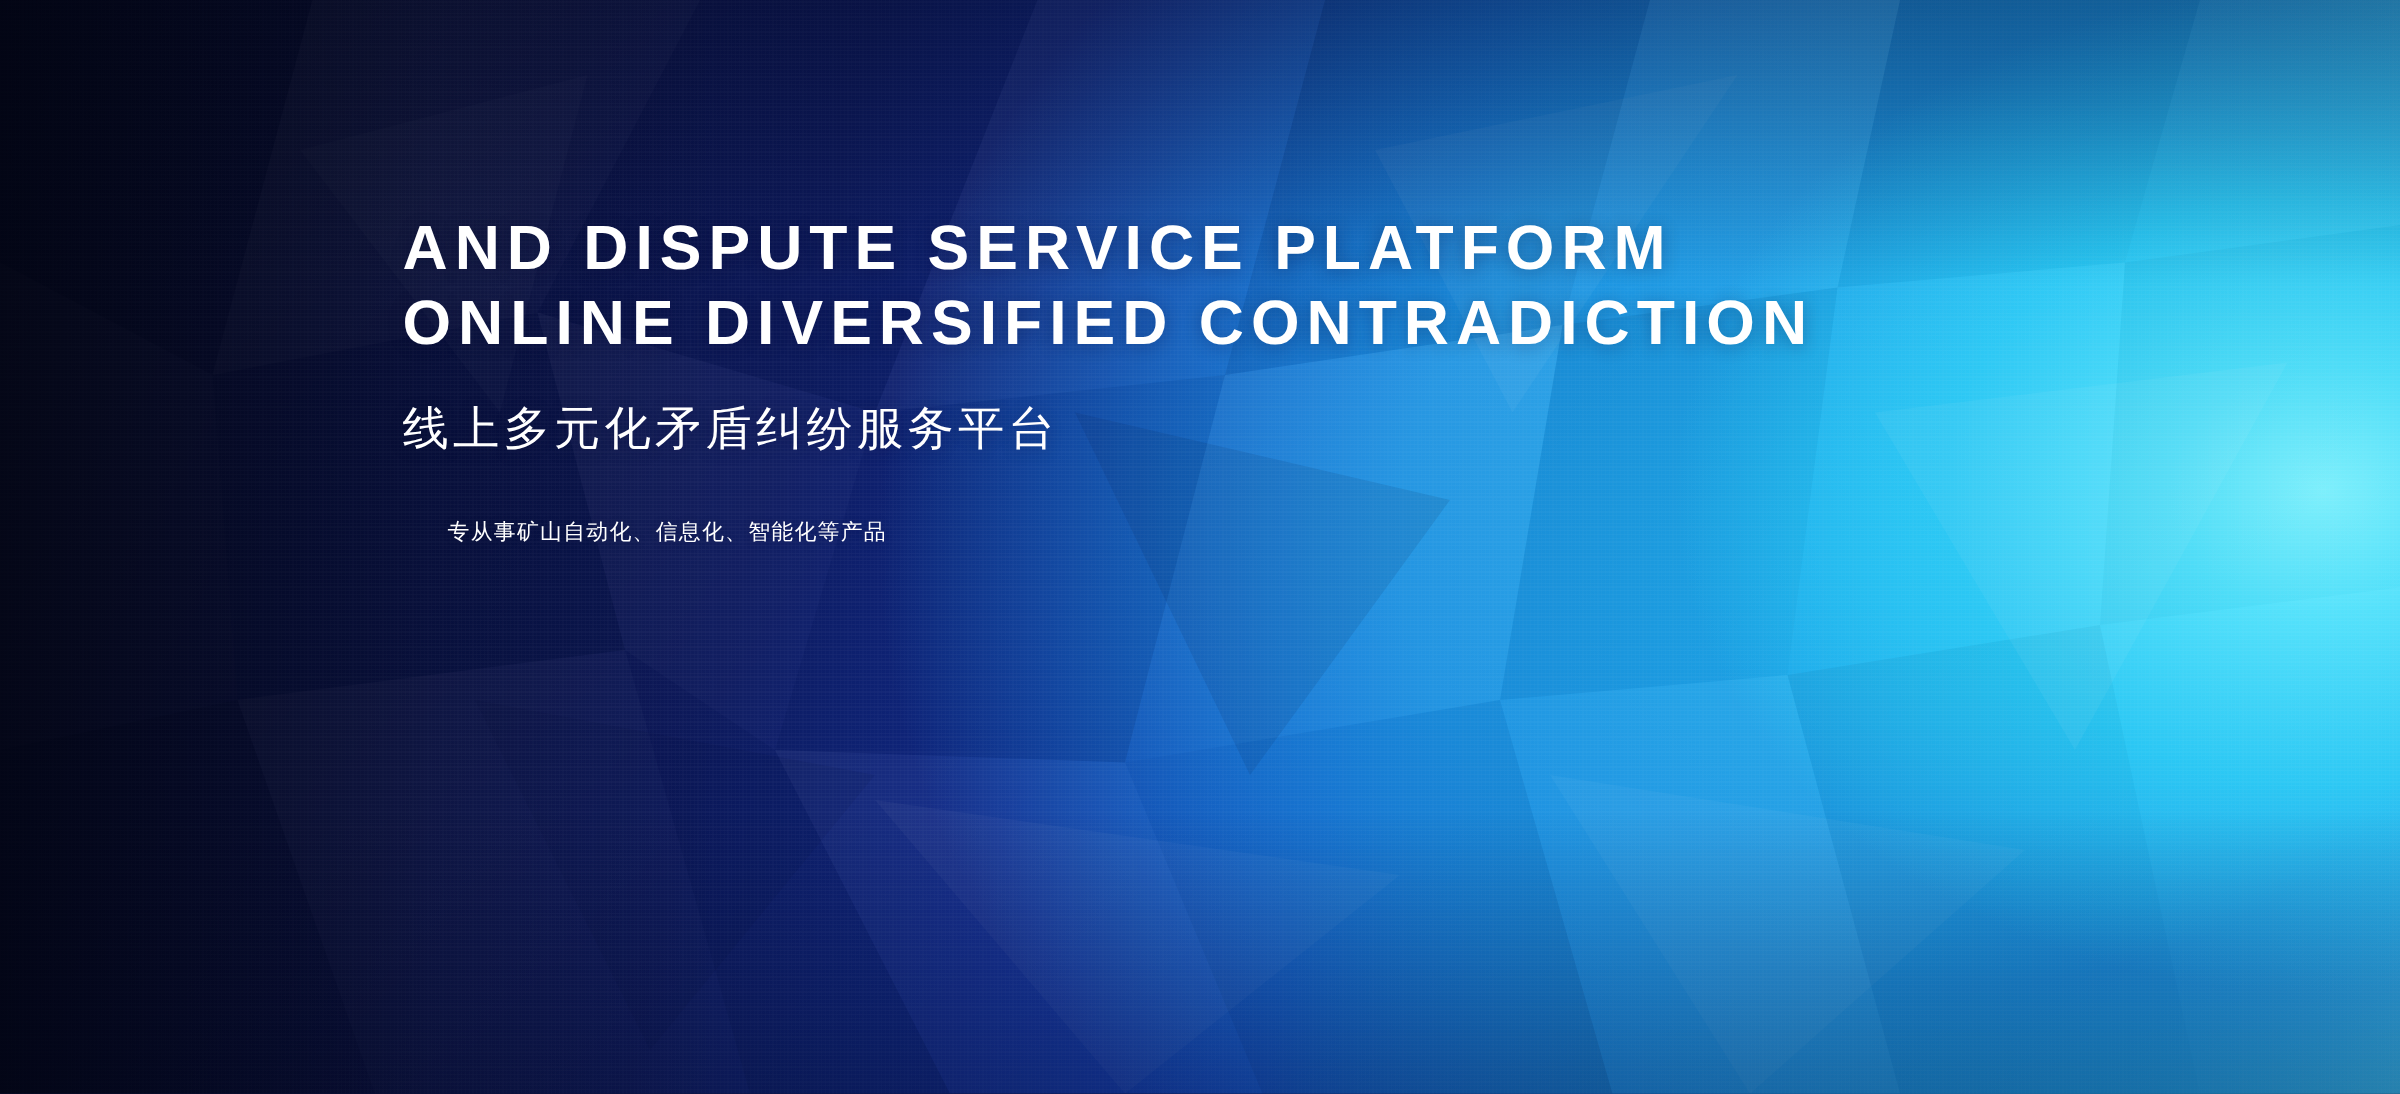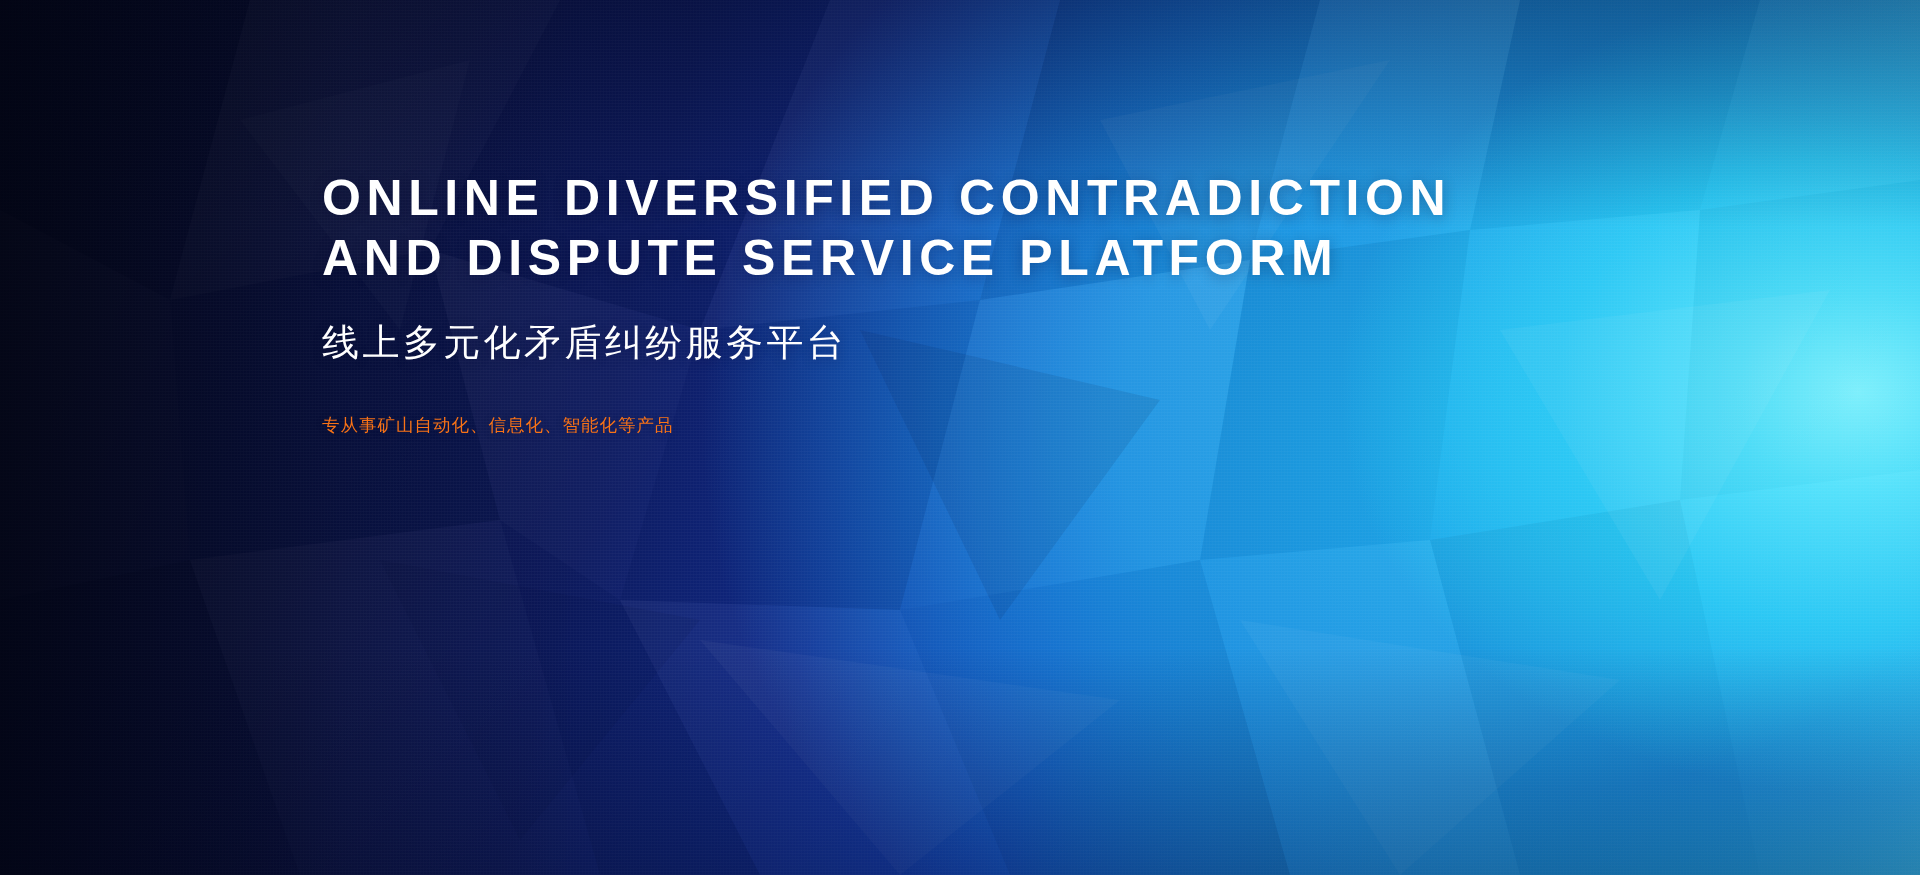--- a/index.html
+++ b/index.html
@@ -88,27 +88,28 @@
     font-size:37px;
     line-height:46px;
     font-weight:400;
     letter-spacing:3.4px;
     text-shadow:0 2px 12px rgba(0,10,50,.28);
     white-space:nowrap;
   }
 
   .desc {
     margin-top:44px;
-    color:#f97316;
+    color:#ffffff;
     font-size:17.5px;
     line-height:31px;
     font-weight:400;
     letter-spacing:1.0px;
     text-shadow:0 1px 8px rgba(0,10,50,.30);
     white-space:nowrap;
+    margin-left:36px;
   }
 </style>
 </head>
 <body>
 
 <div id="banner">
 
   <div class="bg-layer" id="bg-base"></div>
 
   <svg class="bg-layer" id="bg-facets" viewBox="0 0 1920 875" preserveAspectRatio="none">
@@ -169,21 +170,21 @@
       <polygon points="1240,620 1620,680 1400,875" fill="#ffffff" opacity=".038"></polygon>
     </g>
   </svg>
 
   <div class="bg-layer" id="bg-grain"></div>
 
   <div class="bg-layer" id="bg-vignette"></div>
 
   <div id="text-block">
 
+    <div class="headline">AND DISPUTE SERVICE PLATFORM</div>
     <div class="headline">ONLINE DIVERSIFIED CONTRADICTION</div>
-    <div class="headline">AND DISPUTE SERVICE PLATFORM</div>
 
     <div class="subtitle">线上多元化矛盾纠纷服务平台</div>
 
     <div class="desc">专从事矿山自动化、信息化、智能化等产品</div>
 
   </div>
 </div>
 
 </body></html>

